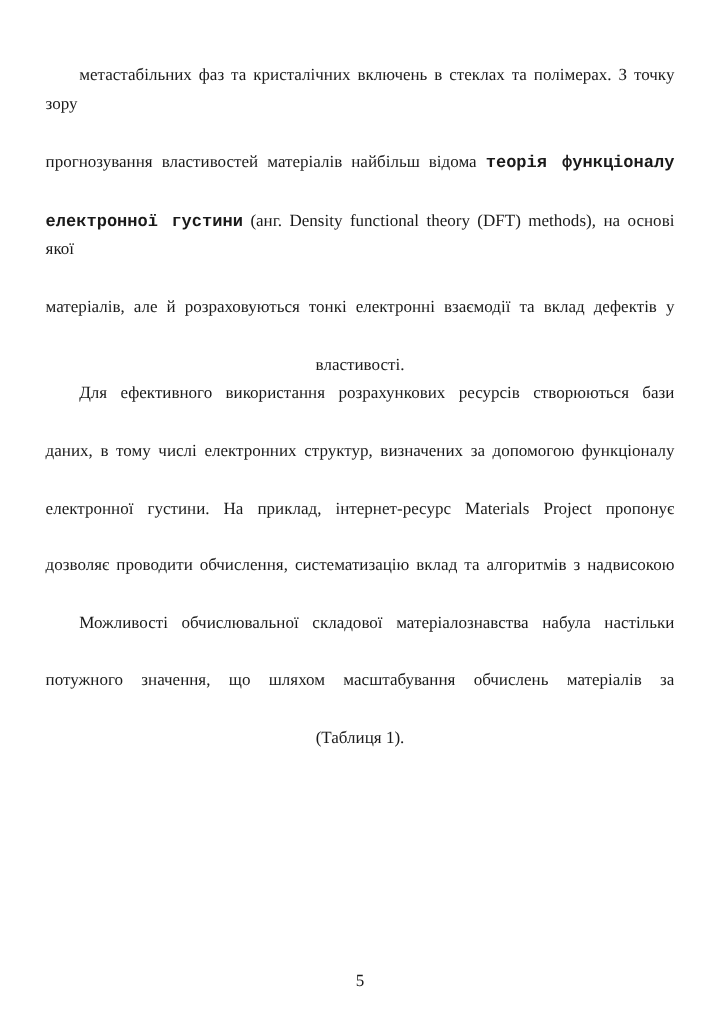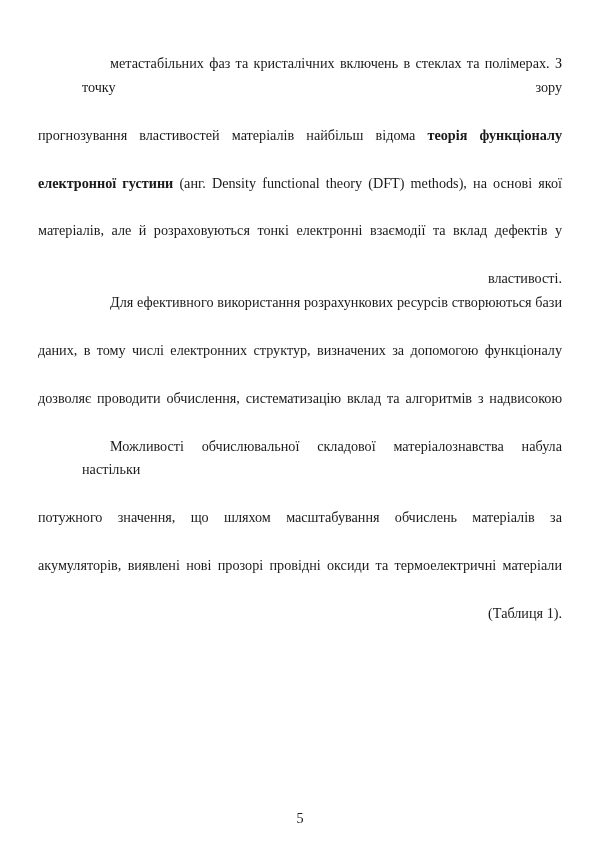--- a/index.html
+++ b/index.html
@@ -41,20 +41,21 @@
     text-indent: 28px;
     text-justify: inter-word;
     hyphens: none;
   }
   p.body-par.no-indent {
     text-indent: 0;
   }
 
   b.bold-term {
     font-weight: bold;
+    font-family: Liberation Mono, monospace;
   }
 
   .page-number {
     position: absolute;
     left: 0;
     top: 808px;
     width: 600px;
     text-align: center;
     font-size: 14.2px;
     line-height: 20px;
@@ -65,50 +66,49 @@
     display: block;
     text-align: justify;
   }
   .jline::after {
     content: "";
     display: inline-block;
     width: 100%;
   }
   .jline-last {
     display: block;
-    text-align: right;
+    text-align: center;
   }
   .jline-first {
     text-indent: 28px;
-    margin-left: 44px;
   }
 </style>
 </head>
 <body>
 
 <div class="page">
   <div class="content">
 
     <p class="body-par no-indent">
       <span class="jline jline-first"><span>метастабільних фаз та кристалічних включень в стеклах та полімерах. З точку зору</span></span>
       <span class="jline"><span>прогнозування властивостей матеріалів найбільш відома </span><b class="bold-term">теорія функціоналу</b></span>
       <span class="jline"><b class="bold-term">електронної густини</b><span> (анг. Density functional theory (DFT) methods), на основі якої</span></span>
       <span class="jline"><span>матеріалів, але й розраховуються тонкі електронні взаємодії та вклад дефектів у</span></span>
       <span class="jline-last"><span>властивості.</span></span>
     </p>
 
     <p class="body-par no-indent">
       <span class="jline jline-first"><span>Для ефективного використання розрахункових ресурсів створюються бази</span></span>
       <span class="jline"><span>даних, в тому числі електронних структур, визначених за допомогою функціоналу</span></span>
+      <span class="jline"><span>електронної густини. На приклад, інтернет-ресурс Materials Project пропонує</span></span>
       <span class="jline"><span>дозволяє проводити обчислення, систематизацію вклад та алгоритмів з надвисокою</span></span>
     </p>
 
     <p class="body-par no-indent">
       <span class="jline jline-first"><span>Можливості обчислювальної складової матеріалознавства набула настільки</span></span>
       <span class="jline"><span>потужного значення, що шляхом масштабування обчислень матеріалів за</span></span>
-      <span class="jline"><span>акумуляторів, виявлені нові прозорі провідні оксиди та термоелектричні матеріали</span></span>
       <span class="jline-last"><span>(Таблиця 1).</span></span>
     </p>
 
   </div>
 
   <div class="page-number">5</div>
 </div>
 
 </body></html>

